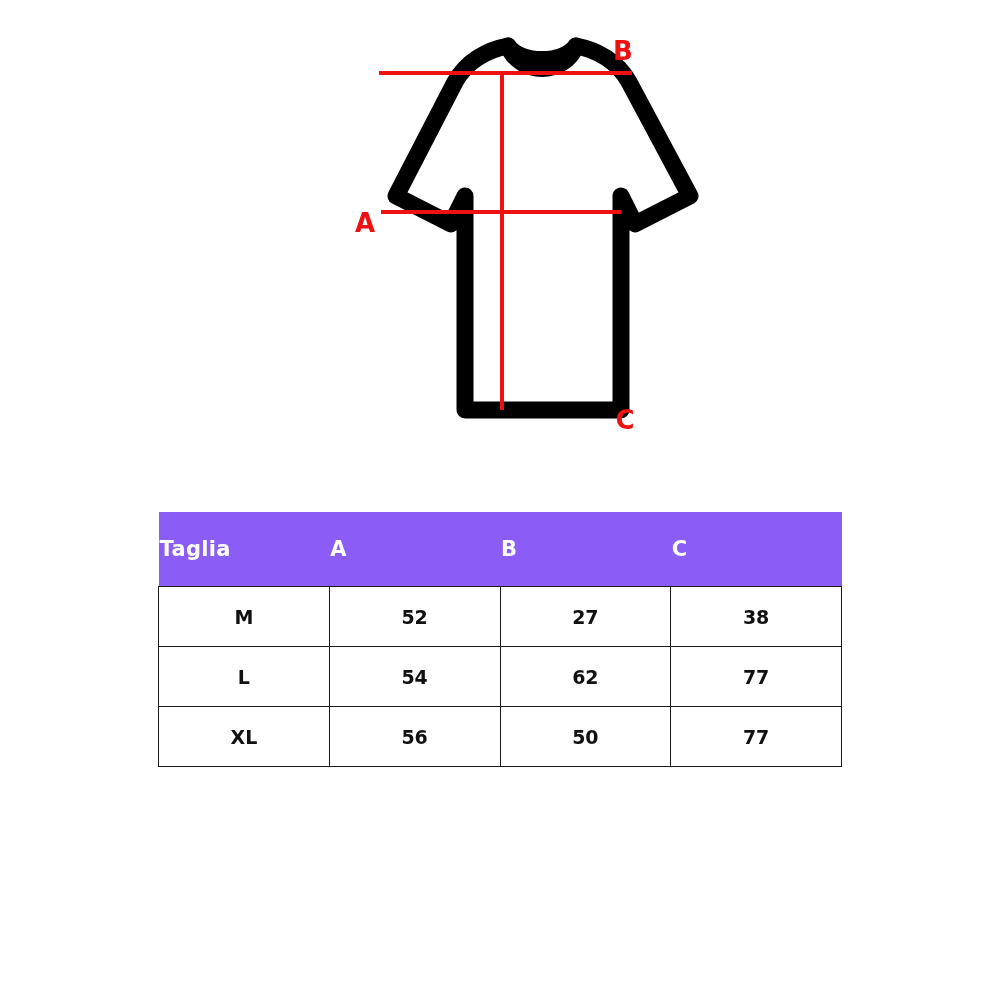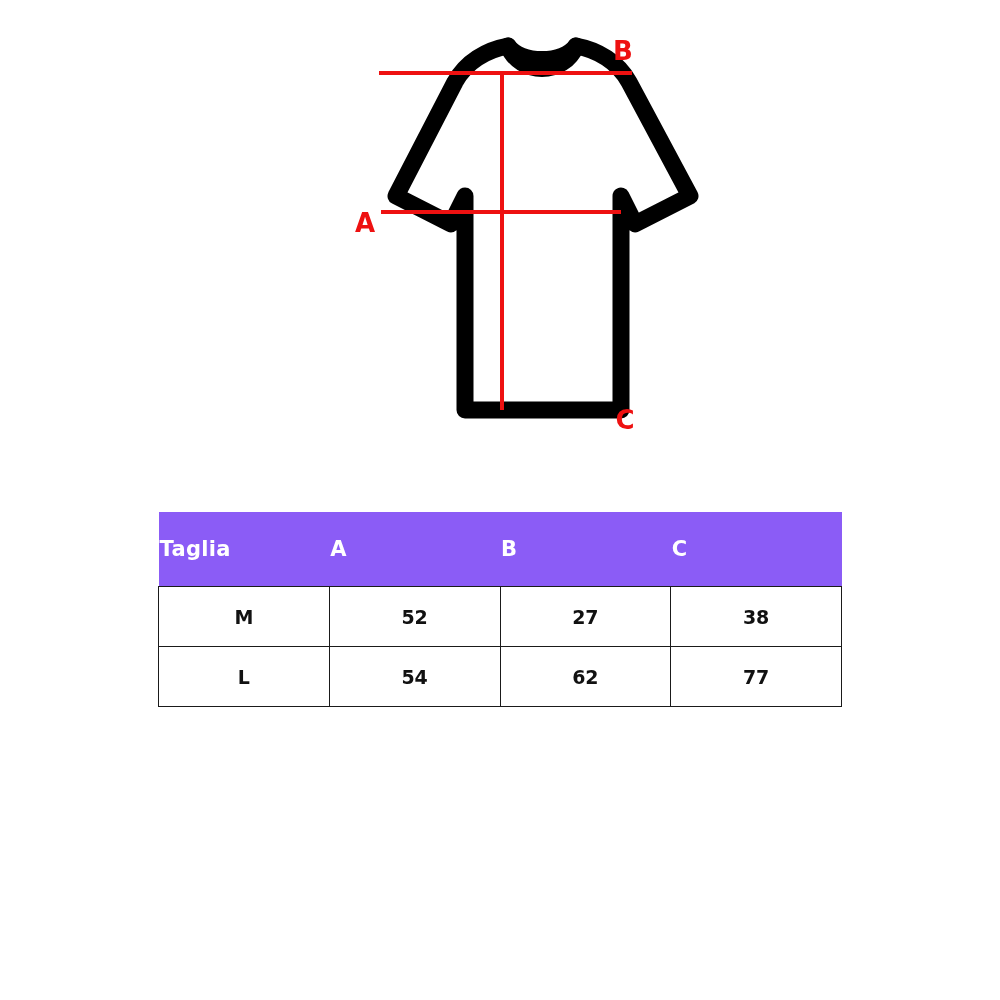--- a/index.html
+++ b/index.html
@@ -134,17 +134,23 @@
           <td>52</td>
           <td>27</td>
           <td>38</td>
         </tr>
         <tr>
           <td>L</td>
           <td>54</td>
           <td>62</td>
           <td>77</td>
         </tr>
+        <tr>
+          <td>XL</td>
+          <td>56</td>
+          <td>50</td>
+          <td>77</td>
+        </tr>
       </tbody>
     </table>
   </div>
 
 </div>
 
 </body></html>

